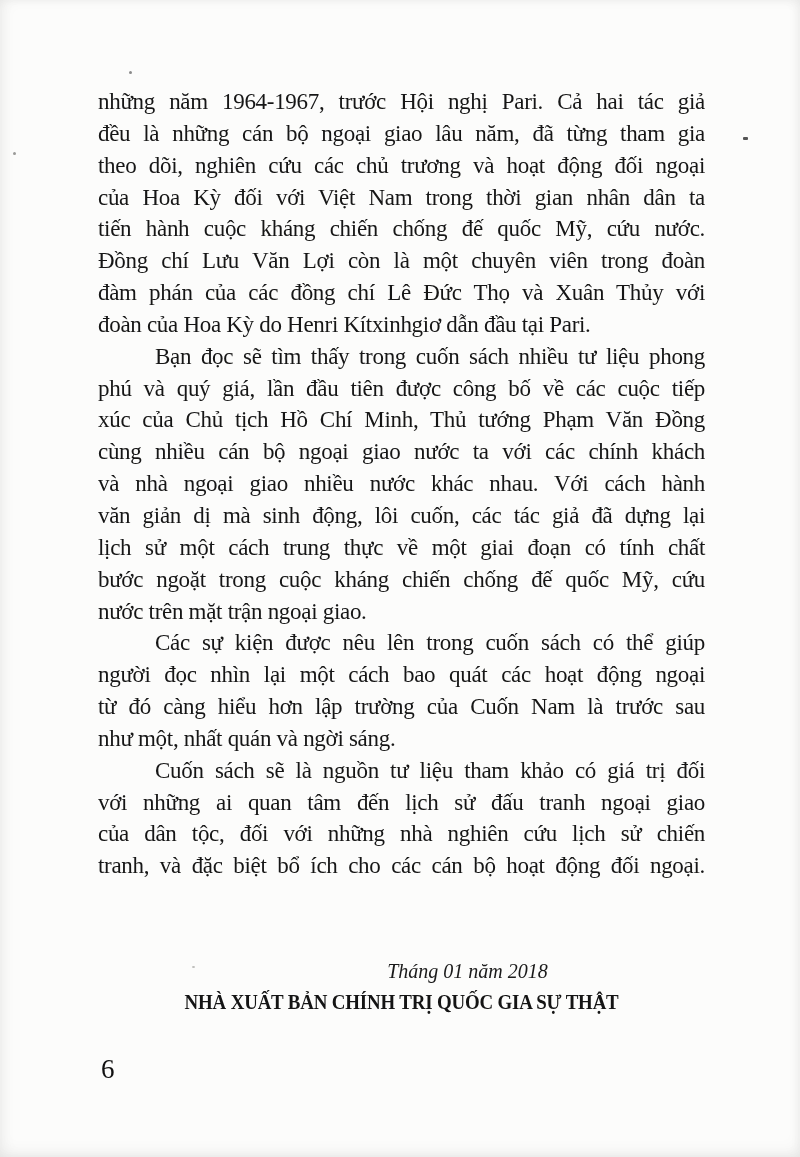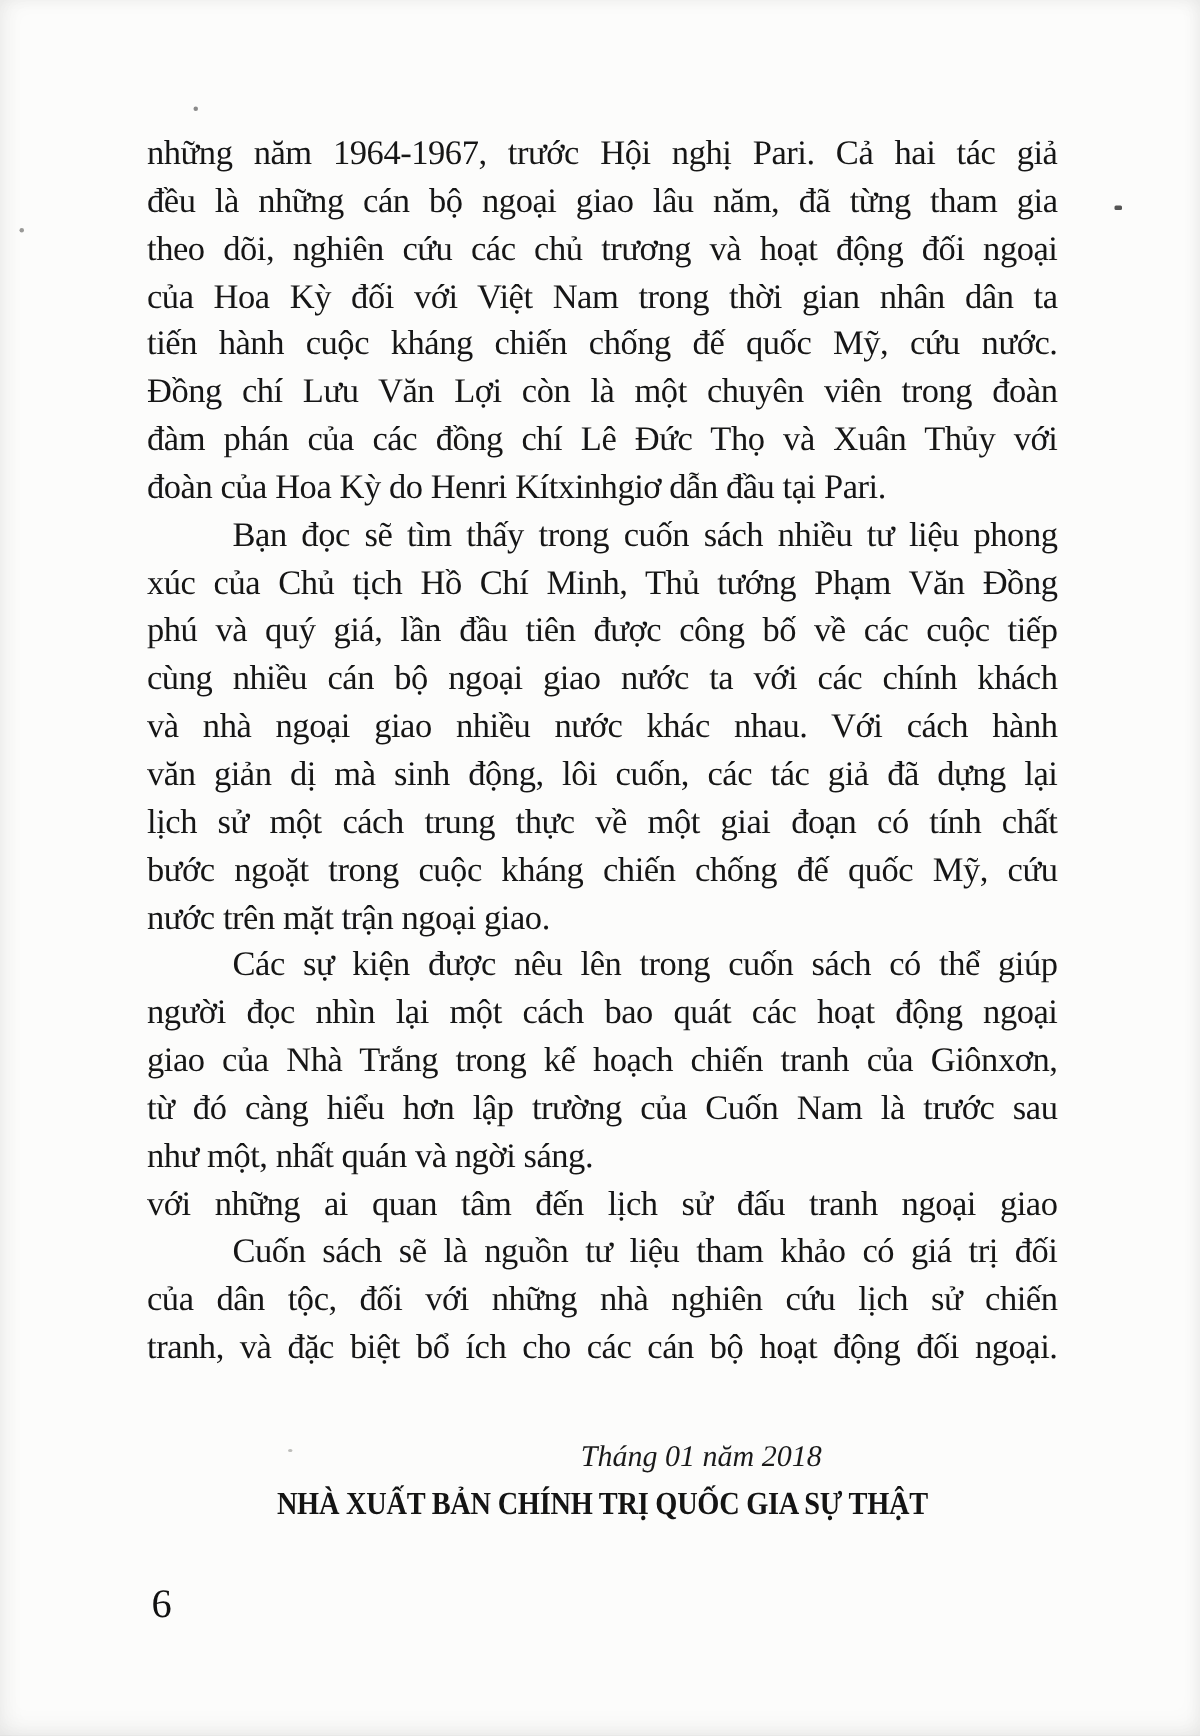--- a/index.html
+++ b/index.html
@@ -82,35 +82,34 @@
   <div class="body-text">
       <div class="line just">những năm 1964-1967, trước Hội nghị Pari. Cả hai tác giả</div>
       <div class="line just">đều là những cán bộ ngoại giao lâu năm, đã từng tham gia</div>
       <div class="line just">theo dõi, nghiên cứu các chủ trương và hoạt động đối ngoại</div>
       <div class="line just">của Hoa Kỳ đối với Việt Nam trong thời gian nhân dân ta</div>
       <div class="line just">tiến hành cuộc kháng chiến chống đế quốc Mỹ, cứu nước.</div>
       <div class="line just">Đồng chí Lưu Văn Lợi còn là một chuyên viên trong đoàn</div>
       <div class="line just">đàm phán của các đồng chí Lê Đức Thọ và Xuân Thủy với</div>
       <div class="line plain">đoàn của Hoa Kỳ do Henri Kítxinhgiơ dẫn đầu tại Pari.</div>
       <div class="line just indent">Bạn đọc sẽ tìm thấy trong cuốn sách nhiều tư liệu phong</div>
+      <div class="line just">phú và quý giá, lần đầu tiên được công bố về các cuộc tiếp</div>
       <div class="line just">xúc của Chủ tịch Hồ Chí Minh, Thủ tướng Phạm Văn Đồng</div>
-      <div class="line just">phú và quý giá, lần đầu tiên được công bố về các cuộc tiếp</div>
       <div class="line just">cùng nhiều cán bộ ngoại giao nước ta với các chính khách</div>
       <div class="line just">và nhà ngoại giao nhiều nước khác nhau. Với cách hành</div>
       <div class="line just">văn giản dị mà sinh động, lôi cuốn, các tác giả đã dựng lại</div>
       <div class="line just">lịch sử một cách trung thực về một giai đoạn có tính chất</div>
       <div class="line just">bước ngoặt trong cuộc kháng chiến chống đế quốc Mỹ, cứu</div>
       <div class="line plain">nước trên mặt trận ngoại giao.</div>
       <div class="line just indent">Các sự kiện được nêu lên trong cuốn sách có thể giúp</div>
       <div class="line just">người đọc nhìn lại một cách bao quát các hoạt động ngoại</div>
-      <div class="line just">giao của Nhà Trắng trong kế hoạch chiến tranh của Giônxơn,</div>
       <div class="line just">từ đó càng hiểu hơn lập trường của Cuốn Nam là trước sau</div>
       <div class="line plain">như một, nhất quán và ngời sáng.</div>
+      <div class="line just indent">Cuốn sách sẽ là nguồn tư liệu tham khảo có giá trị đối</div>
       <div class="line just">với những ai quan tâm đến lịch sử đấu tranh ngoại giao</div>
-      <div class="line just indent">Cuốn sách sẽ là nguồn tư liệu tham khảo có giá trị đối</div>
       <div class="line just">của dân tộc, đối với những nhà nghiên cứu lịch sử chiến</div>
       <div class="line just">tranh, và đặc biệt bổ ích cho các cán bộ hoạt động đối ngoại.</div>
     </div>
 
   <div class="signature">
     <div class="sig-date">Tháng 01 năm 2018</div>
     <div class="sig-publisher">
       <span>NHÀ XUẤT BẢN CHÍNH TRỊ QUỐC GIA SỰ THẬT</span>
     </div>
   </div>

